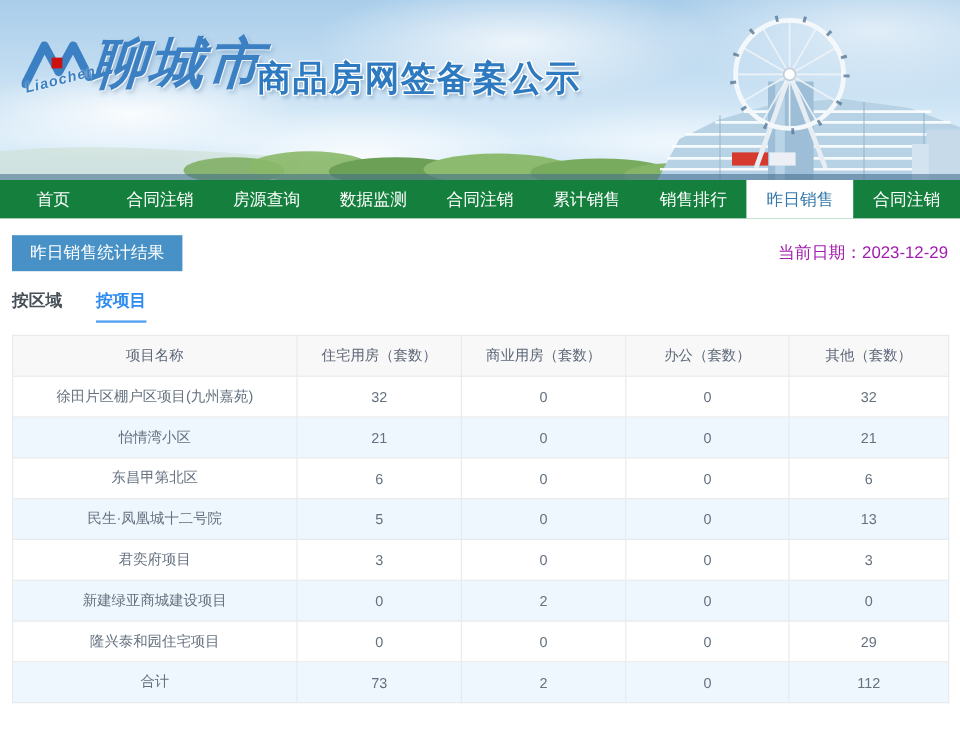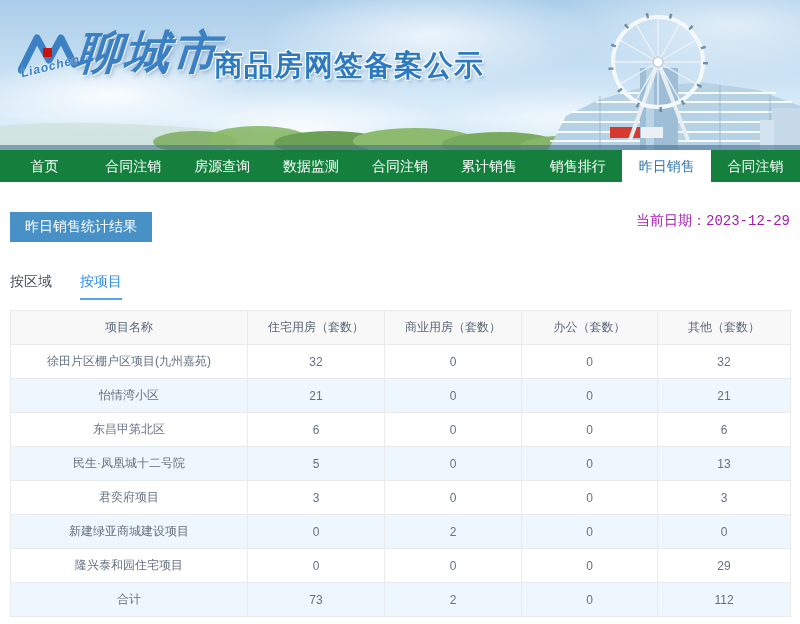--- a/index.html
+++ b/index.html
@@ -31,28 +31,28 @@
     text-shadow: -1px -1px 0 #fff, 1px -1px 0 #fff, -1px 1px 0 #fff, 1px 1px 0 #fff,
                  2px 3px 3px rgba(50,90,140,.3); }
 
   
   .nav { display: flex; width: 800px; height: 32px; background: #15803d; }
   .nav-item { flex: 1 1 0; text-align: center; line-height: 32px; font-size: 14px;
     color: #fff; cursor: pointer; text-decoration: none; }
   .nav-item.active { background: #fff; color: #3579ad; }
 
   
-  .page-head { display: flex; justify-content: space-between; align-items: flex-start;
-    margin: 30px 10px 0 10px; font-family: Liberation Mono, monospace; }
+  .page-head { display: flex; justify-content: space-between; align-items: center;
+    margin: 14px 10px 0 10px; }
   .section-badge { display: inline-block; background: #4791c7; color: #fff;
     font-size: 14px; padding: 6px 15px; }
   .current-date { font-size: 14px; color: #a21caf; }
 
   
-  .tabs { display: flex; gap: 28px; margin: 31px 10px 0 10px; }
+  .tabs { display: flex; gap: 28px; margin: 16px 10px 0 10px; font-weight: bold; }
   .tab { font-size: 14px; color: #475059; padding-bottom: 7px; cursor: pointer;
     border-bottom: 2px solid transparent; }
   .tab.active { color: #2d8cf0; border-bottom: 2px solid #57a3f3; }
 
   
   table { width: 780px; margin: 10px 0 0 10px; border-collapse: collapse;
     table-layout: fixed; font-size: 12px; color: #657180; }
   col.c0 { width: 237px; } col.c1 { width: 137px; } col.c2 { width: 137px; }
   col.c3 { width: 136px; } col.c4 { width: 133px; }
   th, td { border: 1px solid #e8eaec; height: 34px; text-align: center;

